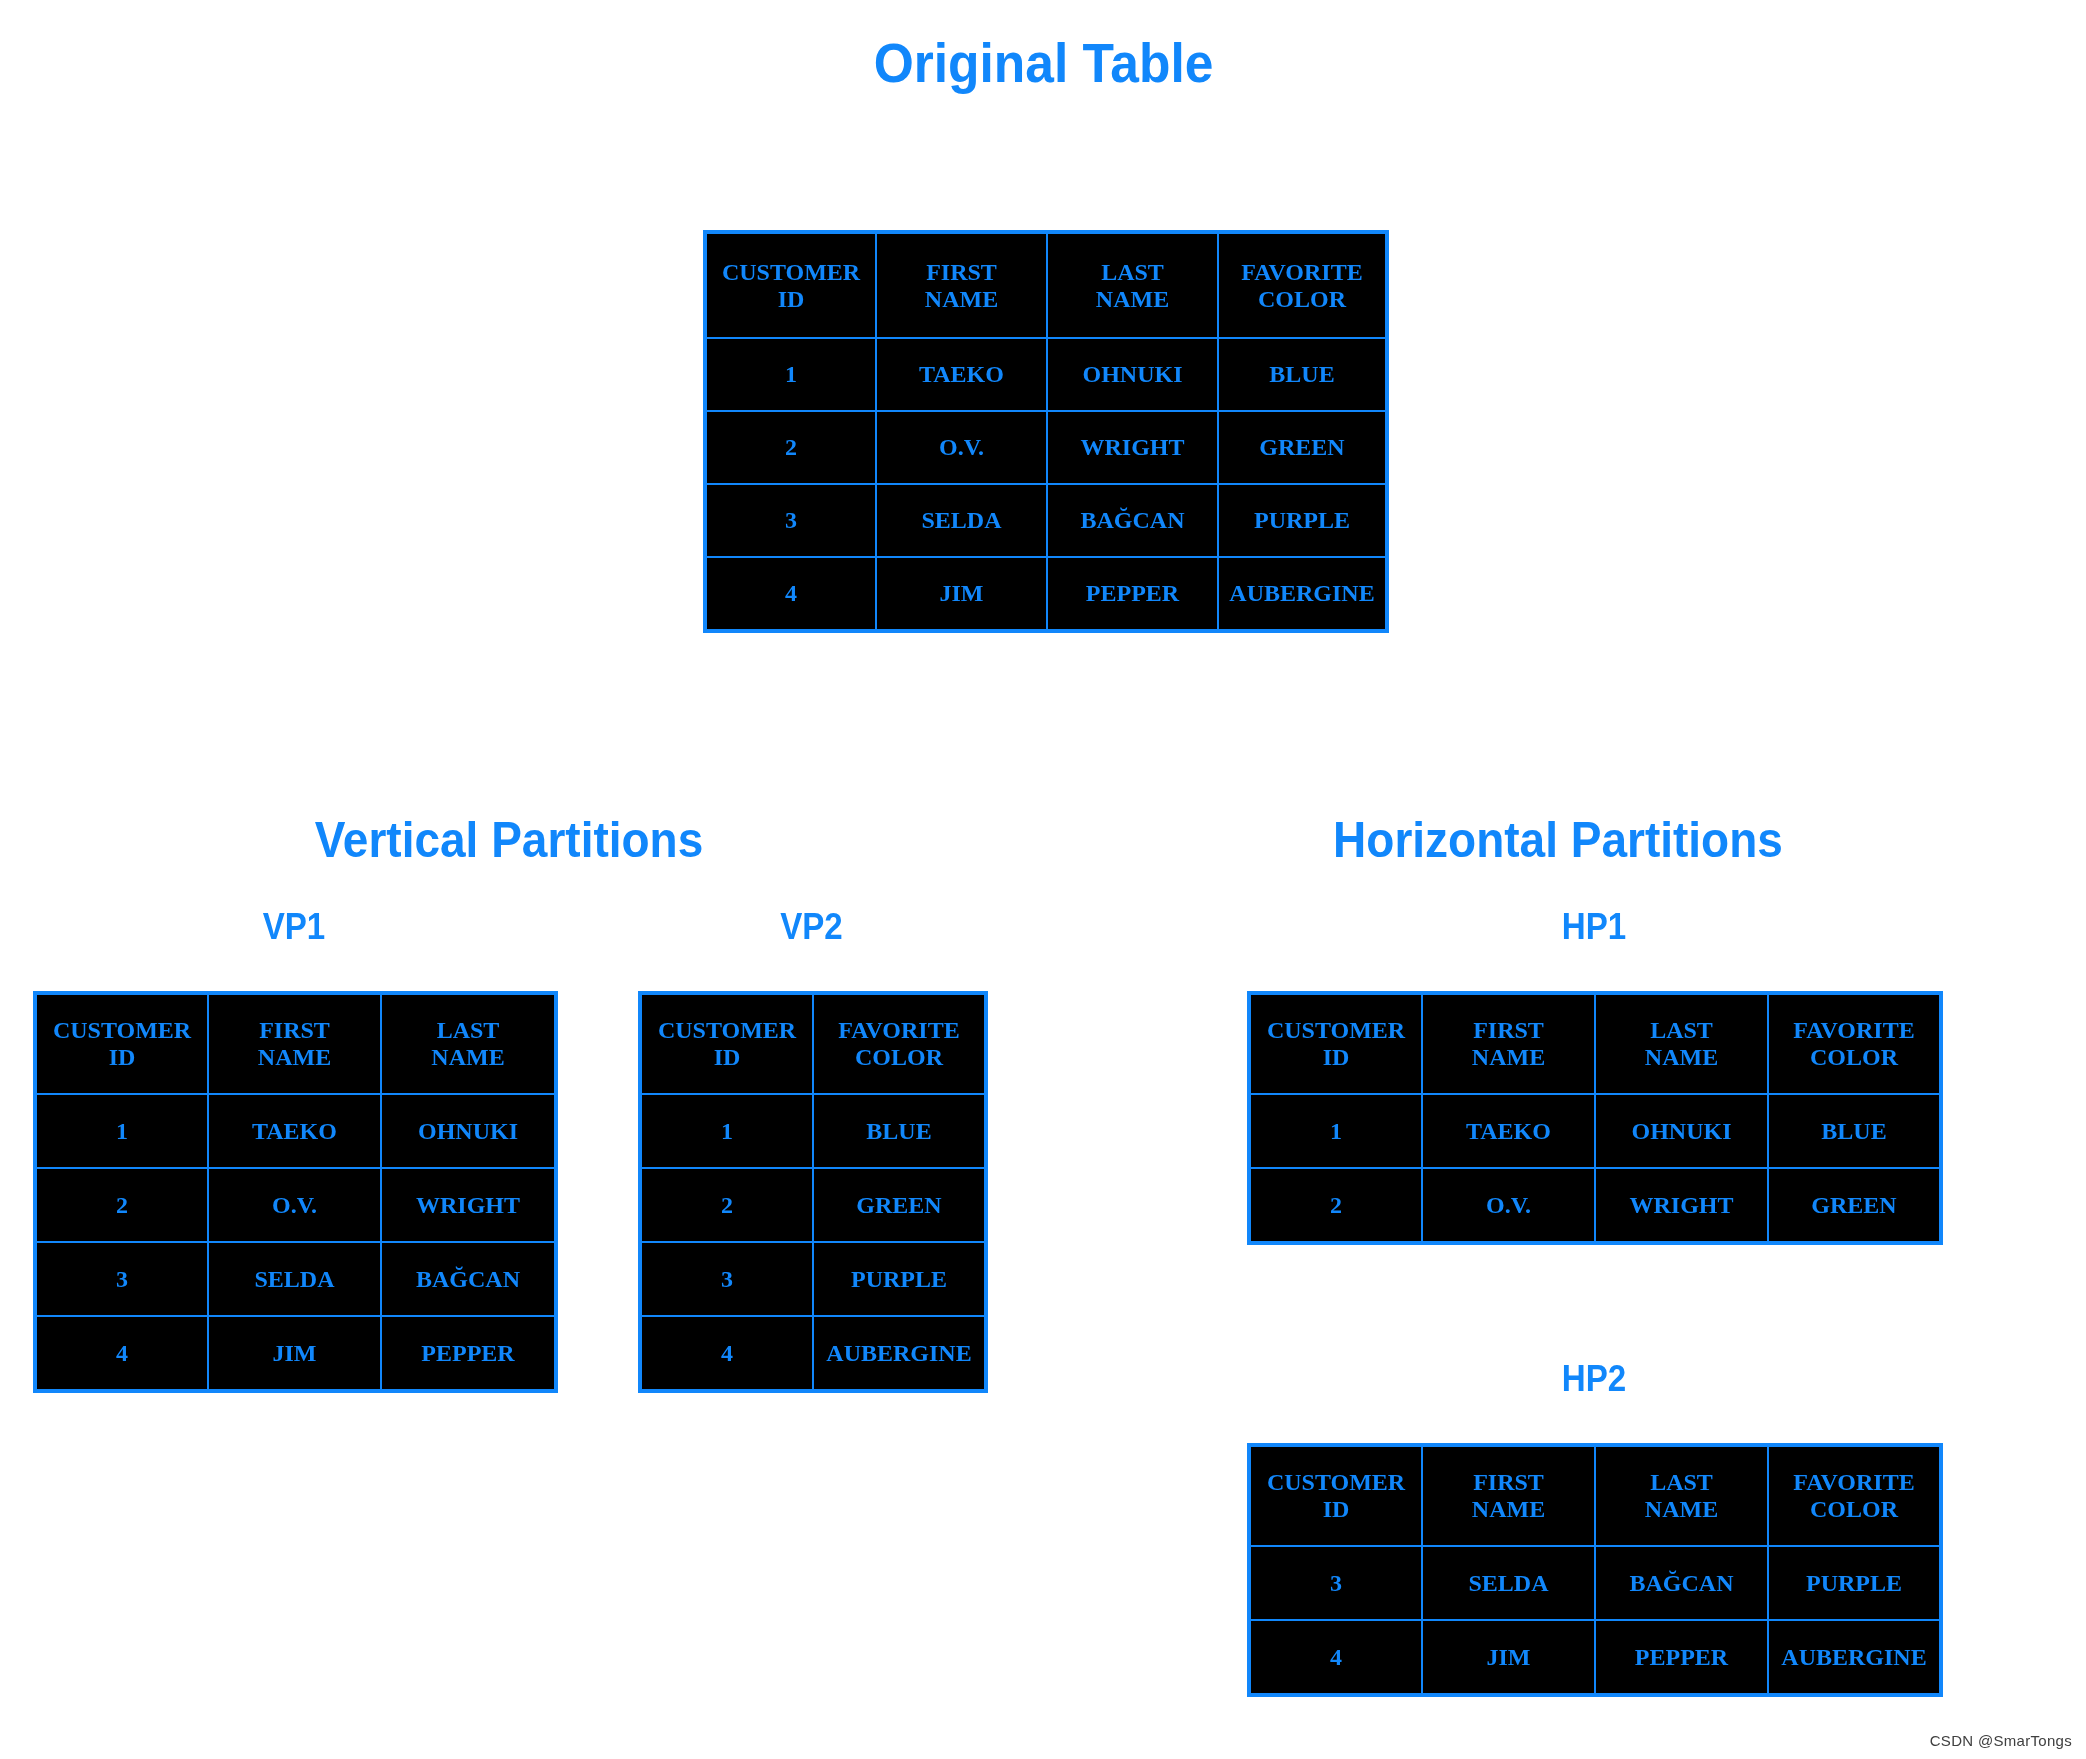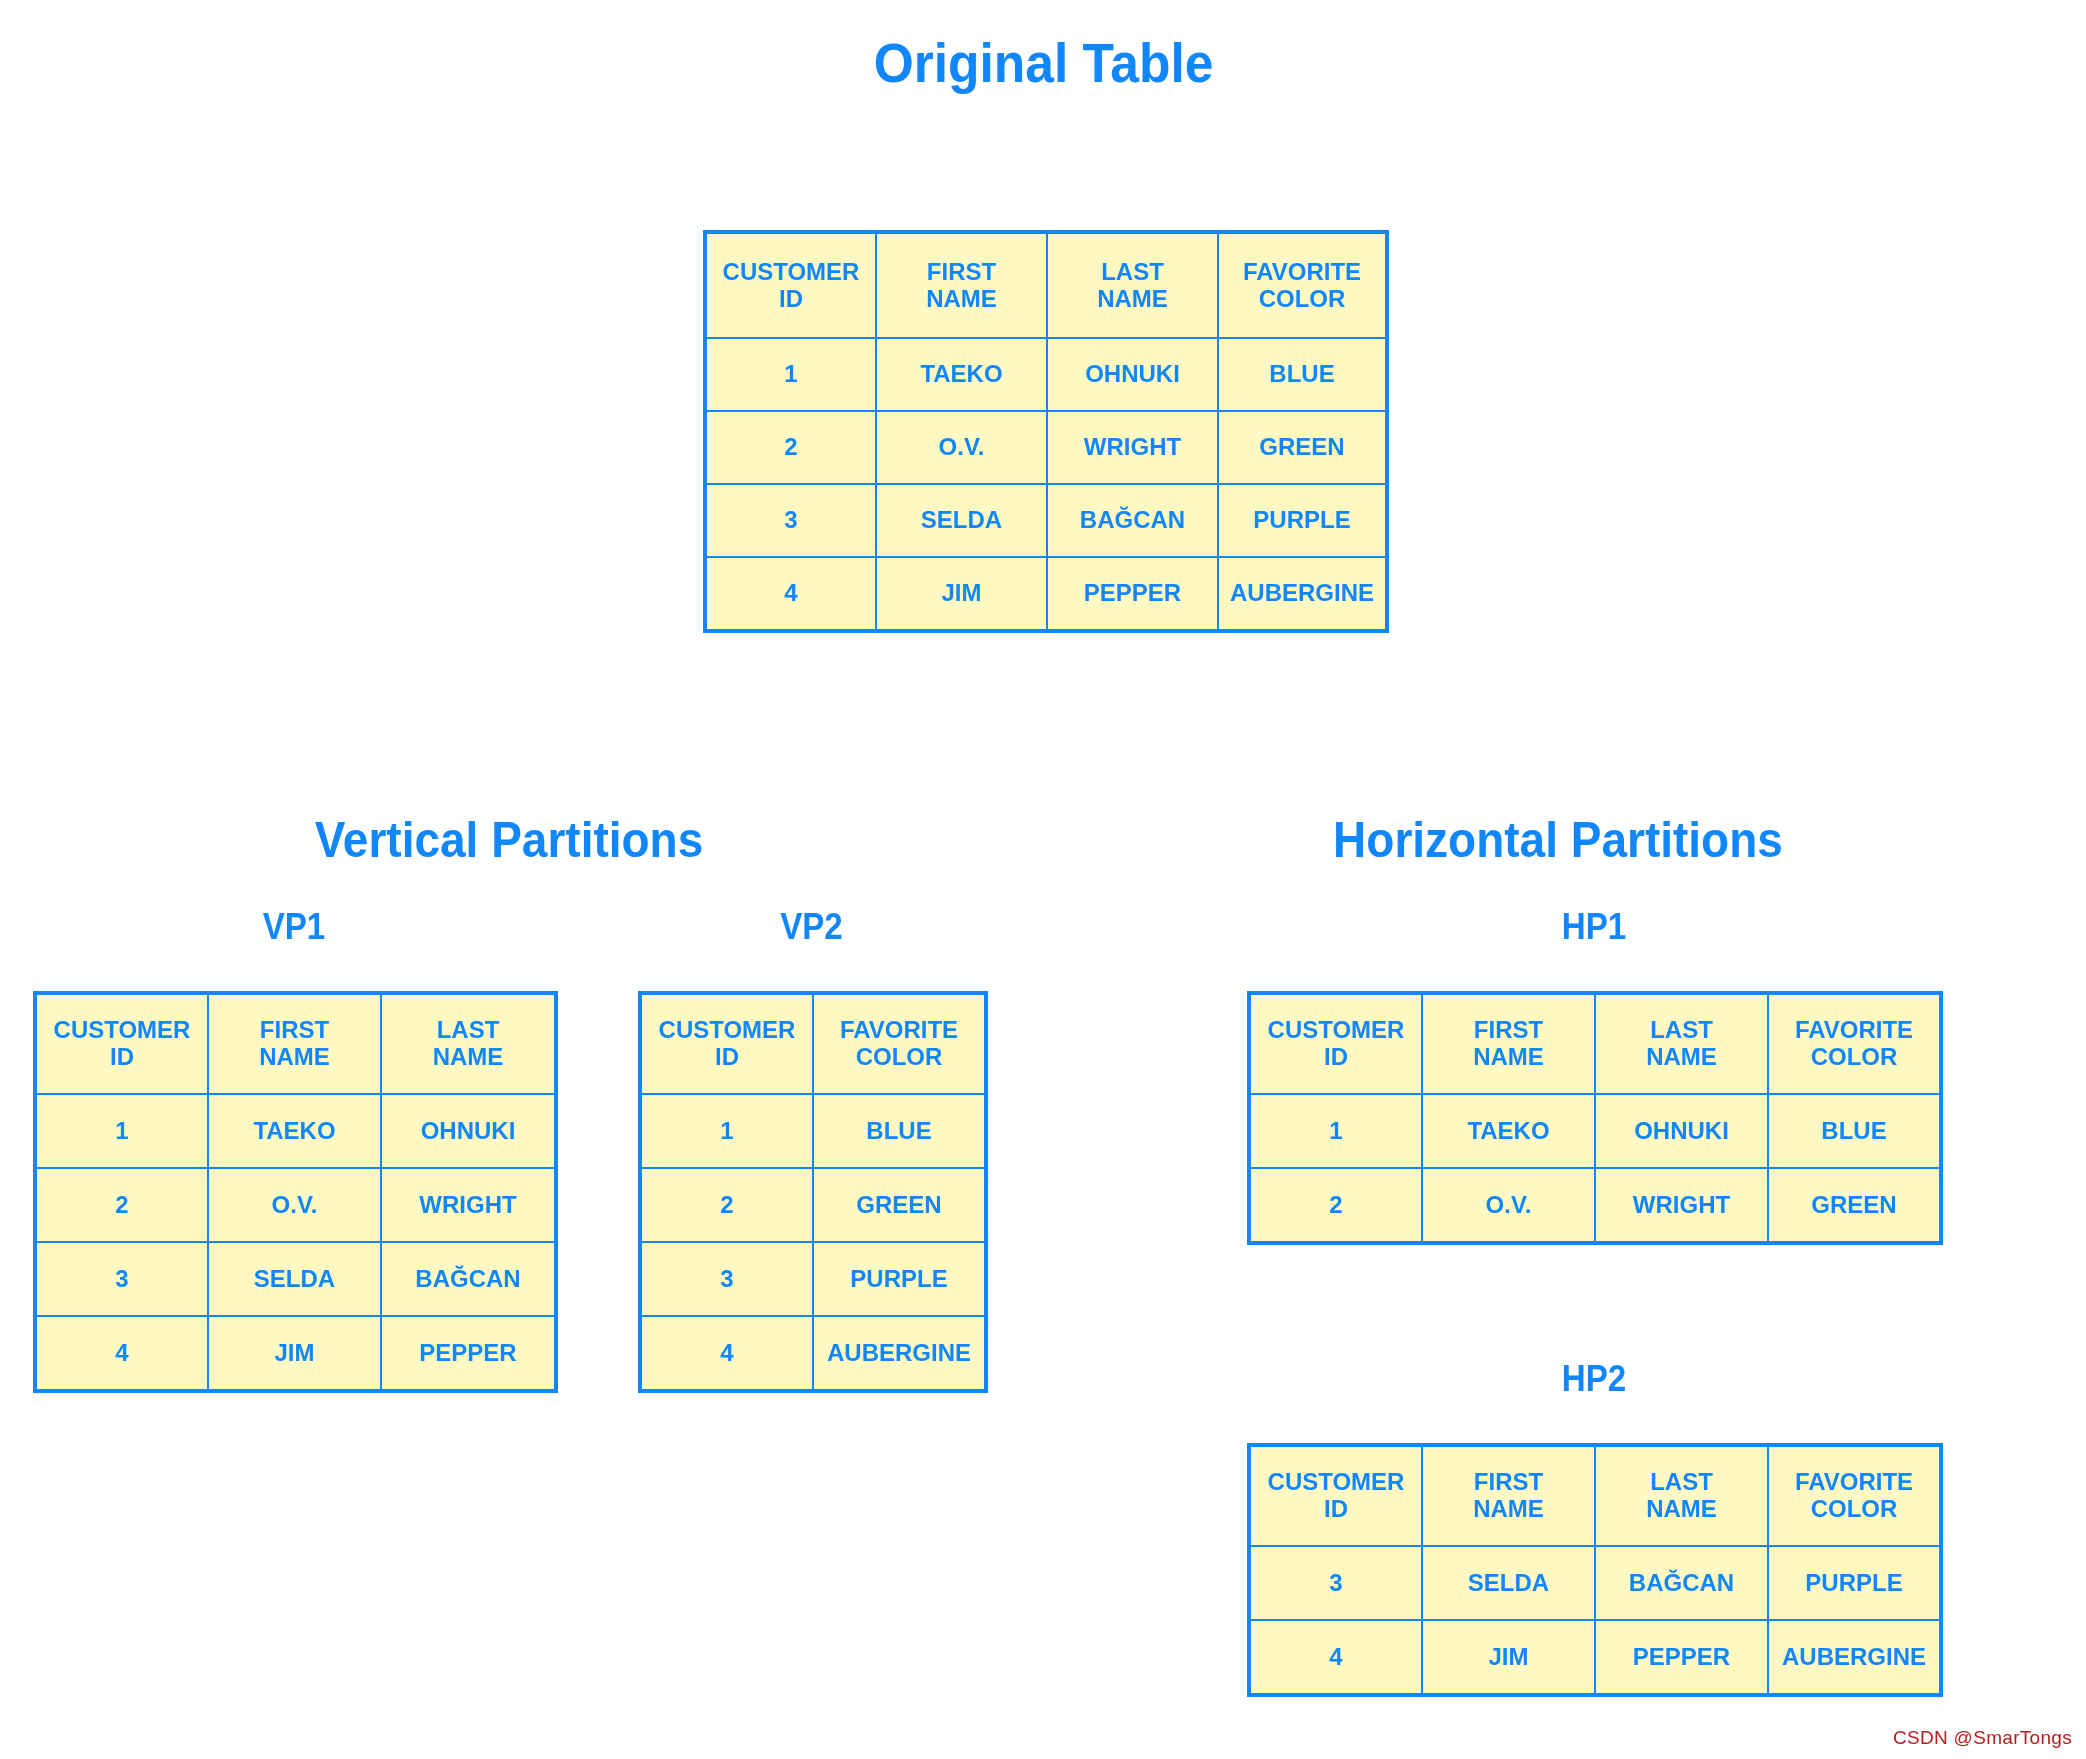--- a/index.html
+++ b/index.html
@@ -46,22 +46,23 @@
     font-size: 36px;
     line-height: 1.0;
     transform: scaleX(0.92);
   }
 
   
   .ptable {
     position: absolute;
     border-collapse: collapse;
     border: 4.6px solid #1187fb;
-    background: #fef9c3;
+    background: #000000;
     table-layout: fixed;
+    font-family: Liberation Serif, serif;
   }
   .ptable td {
     border: 2.9px solid #1187fb;
     color: #1187fb;
     font-weight: bold;
     text-align: center;
     vertical-align: middle;
     padding: 0;
     line-height: 1.12;
     white-space: pre-line;
@@ -134,22 +135,22 @@
   #table-hp2 col.c0 { width: 173px; }
   #table-hp2 col.c1 { width: 173px; }
   #table-hp2 col.c2 { width: 173px; }
   #table-hp2 col.c3 { width: 173px; }
 
   
   .watermark {
     position: absolute;
     right: 15px;
     bottom: 10.4px;
-    color: #b91c1c;
-    font-size: 19px;
+    color: #404040;
+    font-size: 15px;
     font-weight: normal;
     white-space: nowrap;
     letter-spacing: 0.3px;
   }
 </style>
 </head>
 <body>
 
 <div class="canvas">
 

